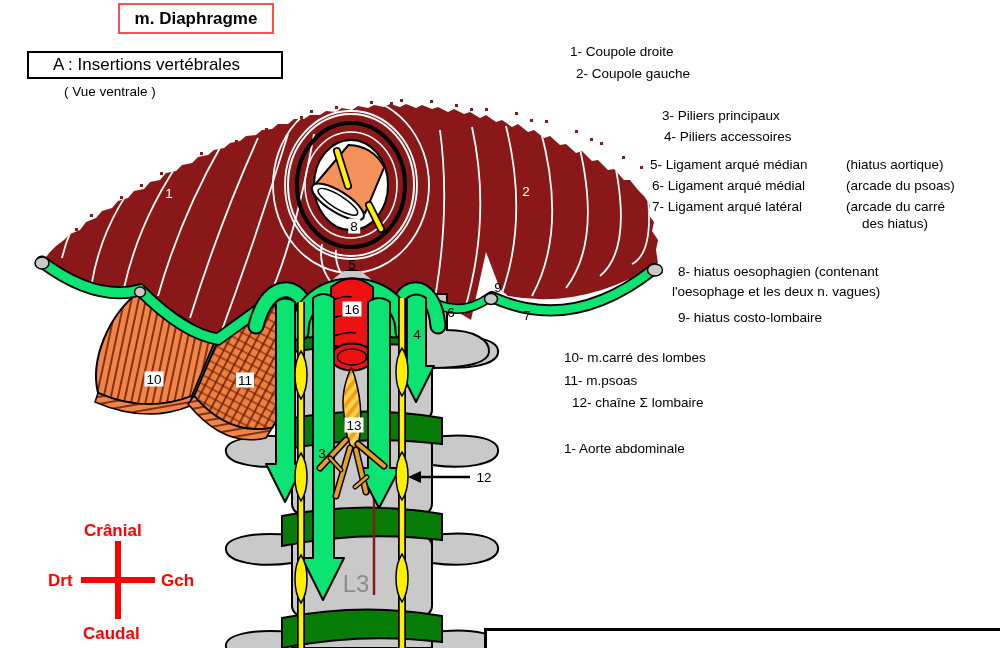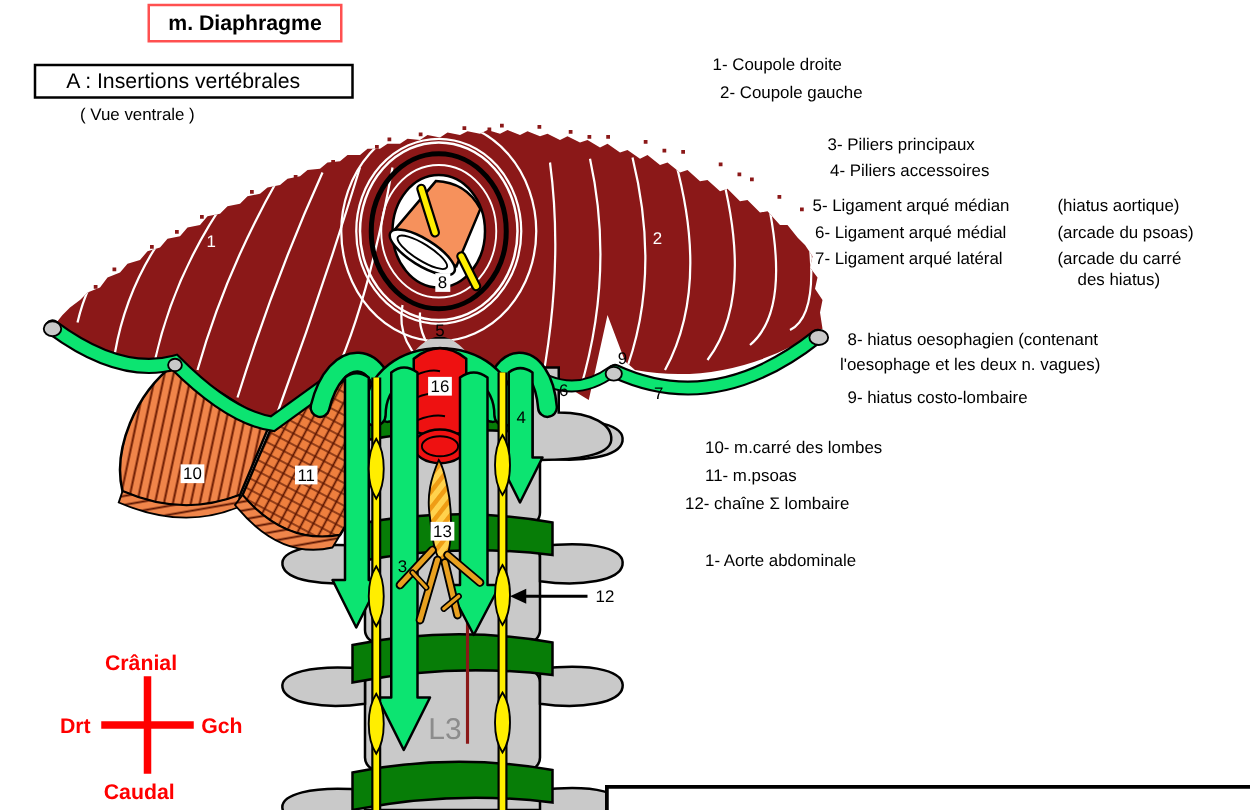--- a/index.html
+++ b/index.html
@@ -239,21 +239,21 @@
 <div class="leg" style="left:652px;top:178px">6- Ligament arqué médial</div>
 <div class="leg" style="left:846px;top:178px">(arcade du psoas)</div>
 <div class="leg" style="left:652px;top:199px">7- Ligament arqué latéral</div>
 <div class="leg" style="left:846px;top:199px">(arcade du carré</div>
 <div class="leg" style="left:862px;top:216px">des hiatus)</div>
 <div class="leg" style="left:678px;top:264px">8- hiatus oesophagien (contenant</div>
 <div class="leg" style="left:672px;top:284px">l'oesophage et les deux n. vagues)</div>
 <div class="leg" style="left:678px;top:310px">9- hiatus costo-lombaire</div>
 <div class="leg" style="left:564px;top:350px">10- m.carré des lombes</div>
 <div class="leg" style="left:564px;top:373px">11- m.psoas</div>
-<div class="leg" style="left:548px;top:395px">12- chaîne Σ lombaire</div>
+<div class="leg" style="left:572px;top:395px">12- chaîne Σ lombaire</div>
 <div class="leg" style="left:564px;top:441px">1- Aorte abdominale</div>
 
 <div class="flabel white" style="left:169px;top:193px">1</div>
 <div class="flabel white" style="left:526px;top:191px">2</div>
 <div class="flabel" style="left:322px;top:453px">3</div>
 <div class="flabel" style="left:417px;top:334px">4</div>
 <div class="flabel" style="left:352px;top:264px">5</div>
 <div class="flabel" style="left:451px;top:312px">6</div>
 <div class="flabel" style="left:527px;top:315px">7</div>
 <div class="flabel boxed" style="left:354px;top:226px">8</div>

